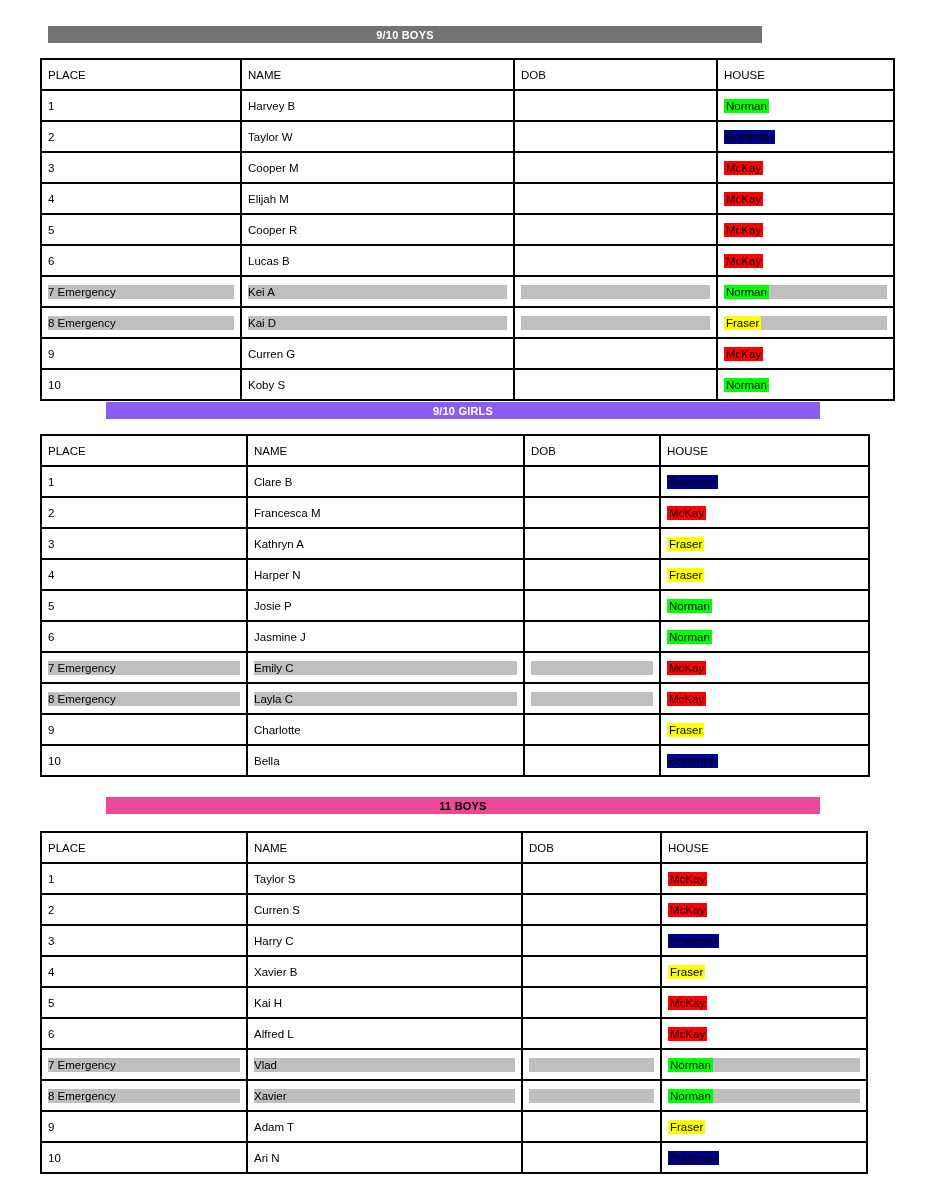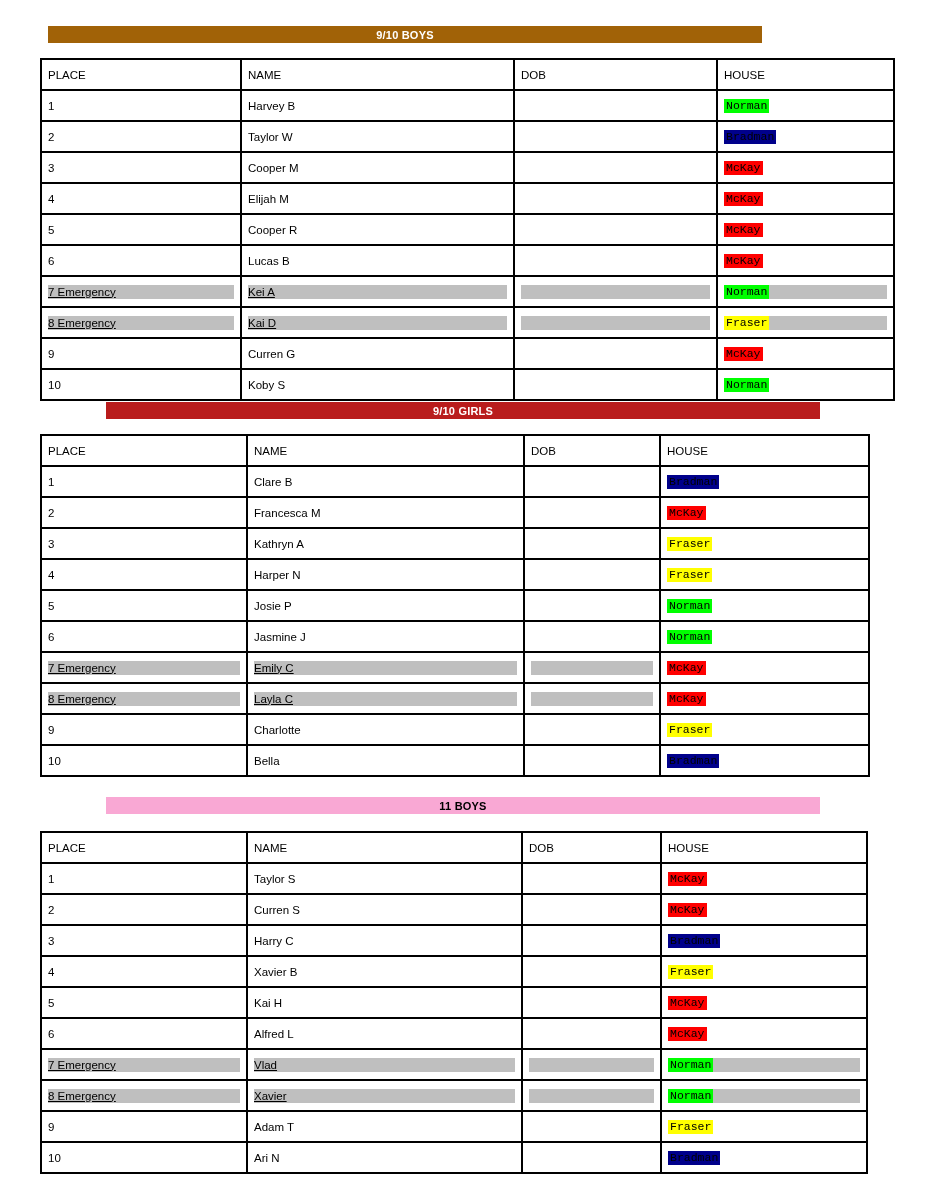--- a/index.html
+++ b/index.html
@@ -50,46 +50,44 @@
     vertical-align: middle;
     overflow: hidden;
     white-space: nowrap;
   }
   .bar {
     display: block;
     width: 100%;
     background: var(--hl, #bfbfbf);
     line-height: 14px;
     min-height: 14px;
-    text-decoration: underline;
   }
   .house-row {
     display: flex;
     align-items: center;
     width: 100%;
-    font-family: Liberation Mono, monospace;
   }
   .house-badge {
     display: inline-block;
     line-height: 14px;
     padding: 0 2px;
     flex: 0 0 auto;
   }
   .house-tail {
     flex: 1 1 auto;
     height: 14px;
     background: var(--hl, #bfbfbf);
   }
 </style>
 </head>
 <body style="background: rgb(255, 255, 255);">
 
 <div id="sections-root">
   <div class="section section-1">
-    <div class="banner" style="background: #a16207; margin-left: 8px;">
+    <div class="banner" style="background: #737373; margin-left: 8px;">
       <span class="banner-label" style="color: rgb(255, 255, 255);">9/10 BOYS</span>
     </div>
     <table class="results" style="width: 853px;">
       <colgroup>
           <col style="width: 200px;">
           <col style="width: 273px;">
           <col style="width: 203px;">
           <col style="width: 177px;">
         </colgroup>
       <thead>
@@ -213,21 +211,21 @@
               <div class="house-row">
                 <span class="house-badge" style="background: rgb(0, 255, 0); color: rgb(0, 0, 0);">Norman</span>
               </div>
             </td>
           </tr>
         </tbody>
     </table>
   </div>
 
   <div class="section section-2">
-    <div class="banner" style="background: #b91c1c;">
+    <div class="banner" style="background: #8b5cf6;">
       <span class="banner-label" style="color: rgb(255, 255, 255);">9/10 GIRLS</span>
     </div>
     <table class="results" style="width: 828px;">
       <colgroup>
           <col style="width: 206px;">
           <col style="width: 277px;">
           <col style="width: 136px;">
           <col style="width: 209px;">
         </colgroup>
       <thead>
@@ -349,21 +347,21 @@
               <div class="house-row">
                 <span class="house-badge" style="background: rgb(0, 0, 139); color: rgb(0, 0, 0);">Bradman</span>
               </div>
             </td>
           </tr>
         </tbody>
     </table>
   </div>
 
   <div class="section section-3">
-    <div class="banner" style="background: #f9a8d4; margin-top: 20px;">
+    <div class="banner" style="background: #ec4899; margin-top: 20px;">
       <span class="banner-label" style="color: rgb(0, 0, 0);">11 BOYS</span>
     </div>
     <table class="results" style="width: 826px;">
       <colgroup>
           <col style="width: 206px;">
           <col style="width: 275px;">
           <col style="width: 139px;">
           <col style="width: 206px;">
         </colgroup>
       <thead>

